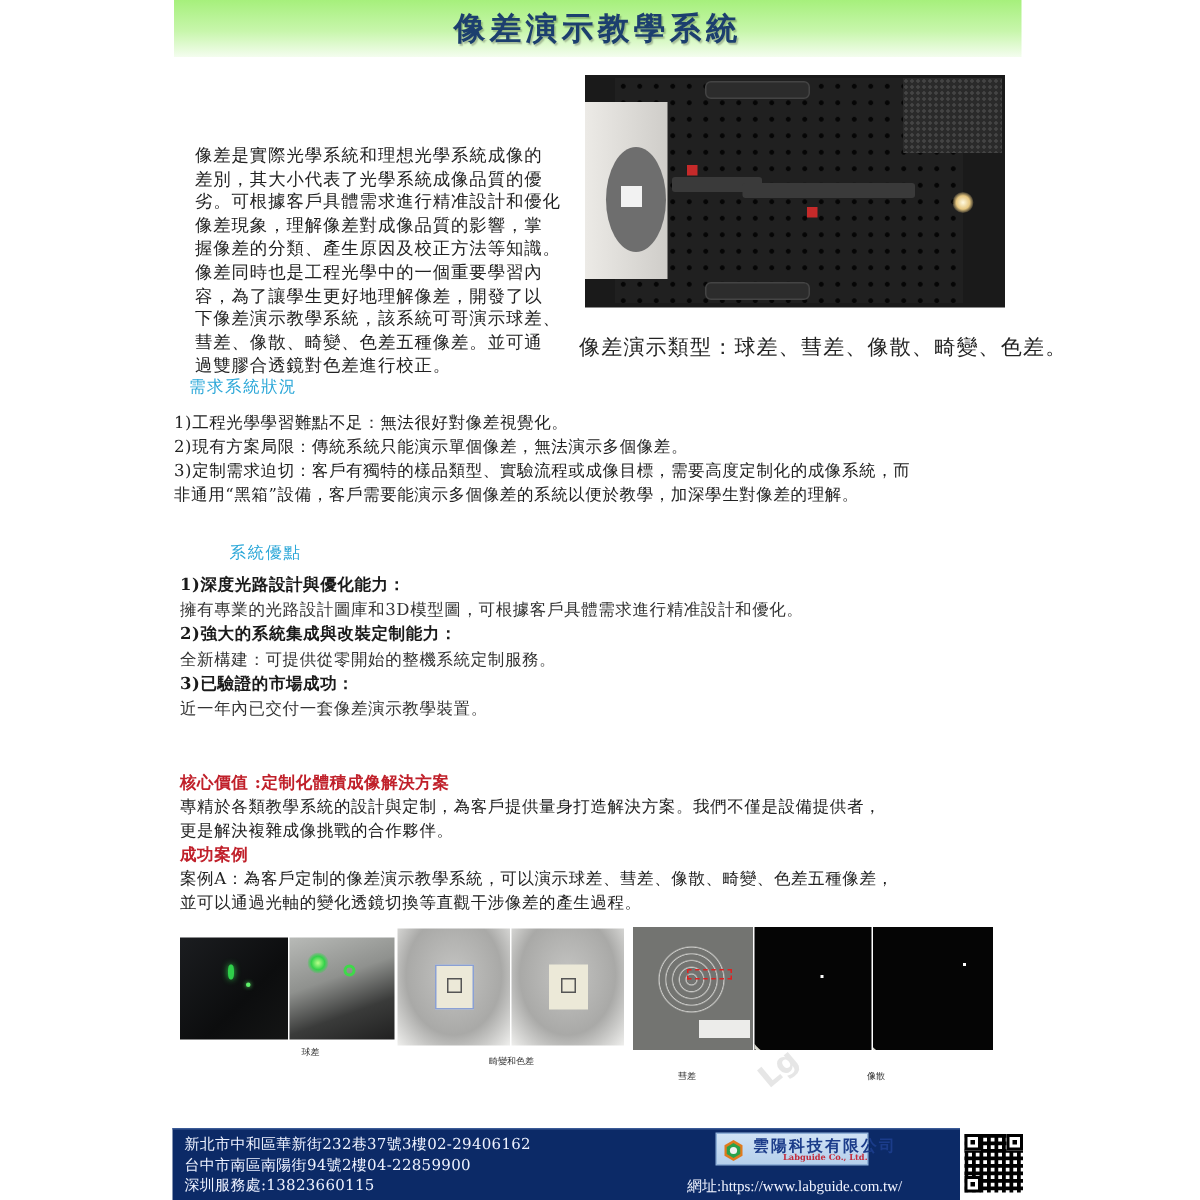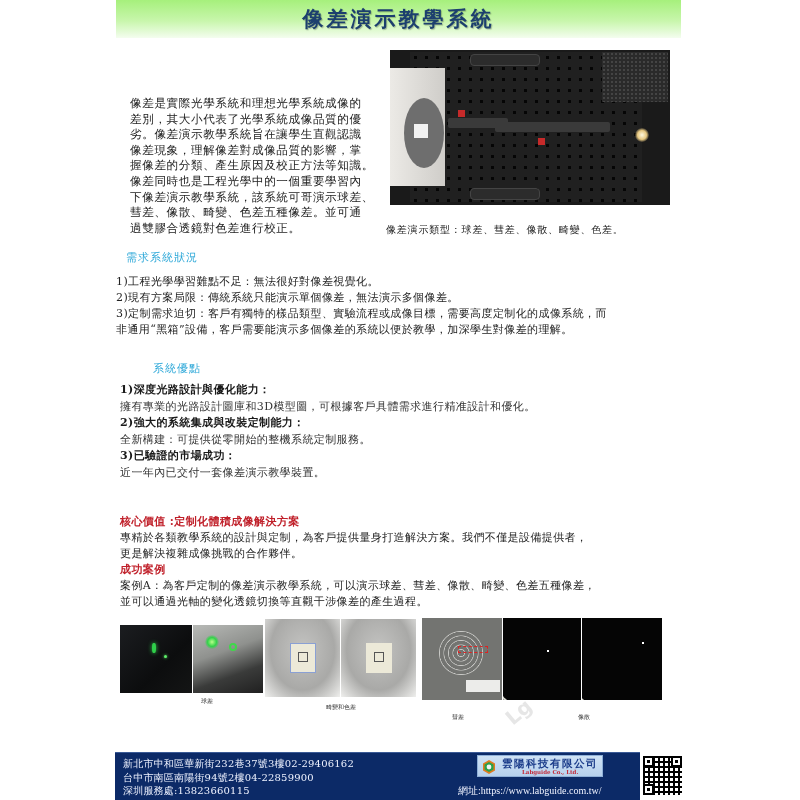--- a/index.html
+++ b/index.html
@@ -54,21 +54,21 @@
     .hero-photo .lamp {
       position: absolute; left: 245px; top: 78px; width: 14px; height: 14px; border-radius: 50%;
       background: radial-gradient(circle, #fff9e0 0%, #e6c780 45%, rgba(0,0,0,0) 75%);
     }
     .hero-photo .handle {
       position: absolute; height: 12px; background: #2c2c2c; border-radius: 4px; border: 1px solid #444;
     }
 
     .hero-caption {
       position: absolute; left: 386px; top: 223px;
-      font-size: 10px; color: #222; letter-spacing: 0.8px;
+      font-size: 14px; color: #222; letter-spacing: 0.8px;
     }
 
     .section-head {
       position: absolute; font-size: 11px; color: #2ba7d8; letter-spacing: 1px;
     }
     .body-text {
       position: absolute; font-size: 11px; line-height: 16px; color: #222; letter-spacing: 0.4px;
     }
     .body-text p { white-space: nowrap; }
     .adv p.sub { font-weight: bold; color: #1a1a1a; }
@@ -87,21 +87,21 @@
     .footer {
       position: absolute; left: 115px; top: 752px; width: 525px; height: 48px;
       background: #0c2a67; border-top: 1px solid #3a5a96;
     }
     .footer .addr {
       position: absolute; left: 8px; top: 4px; font-size: 10px; line-height: 13.5px; color: #eef2ff;
       letter-spacing: 0.2px;
     }
     .footer .addr p { white-space: nowrap; }
     .logo-box {
-      position: absolute; left: 362px; top: 2px; width: 126px; height: 22px;
+      position: absolute; left: 362px; top: 2px; width: 102px; height: 22px;
       background: linear-gradient(to bottom, #cfe2f5, #b6d0ec); border: 1px solid #8fb0d8;
     }
     .logo-mark {
       position: absolute; left: 4px; top: 4px; width: 14px; height: 14px;
     }
     .logo-name {
       position: absolute; left: 24px; top: 1px; font-size: 10.5px; font-weight: bold; color: #1b3c8a; letter-spacing: 1.5px;
       white-space: nowrap;
     }
     .logo-en {
@@ -135,24 +135,25 @@
 </head>
 <body>
 
 <div class="title-bar">
   <h1>像差演示教學系統</h1>
 </div>
 
 <div class="intro">
   <p>像差是實際光學系統和理想光學系統成像的</p>
   <p>差別，其大小代表了光學系統成像品質的優</p>
-  <p>劣。像差演示教學系統旨在讓學生直觀認識</p>
+  <p>劣。可根據客戶具體需求進行精准設計和優化</p>
   <p>像差現象，理解像差對成像品質的影響，掌</p>
   <p>握像差的分類、產生原因及校正方法等知識。</p>
   <p>像差同時也是工程光學中的一個重要學習內</p>
+  <p>容，為了讓學生更好地理解像差，開發了以</p>
   <p>下像差演示教學系統，該系統可哥演示球差、</p>
   <p>彗差、像散、畸變、色差五種像差。並可通</p>
   <p>過雙膠合透鏡對色差進行校正。</p>
 </div>
 
 <div class="hero-photo">
   <div class="board"></div>
   <div class="box-dark"></div>
   <div class="screen">
     <div class="screen-inner"></div>

